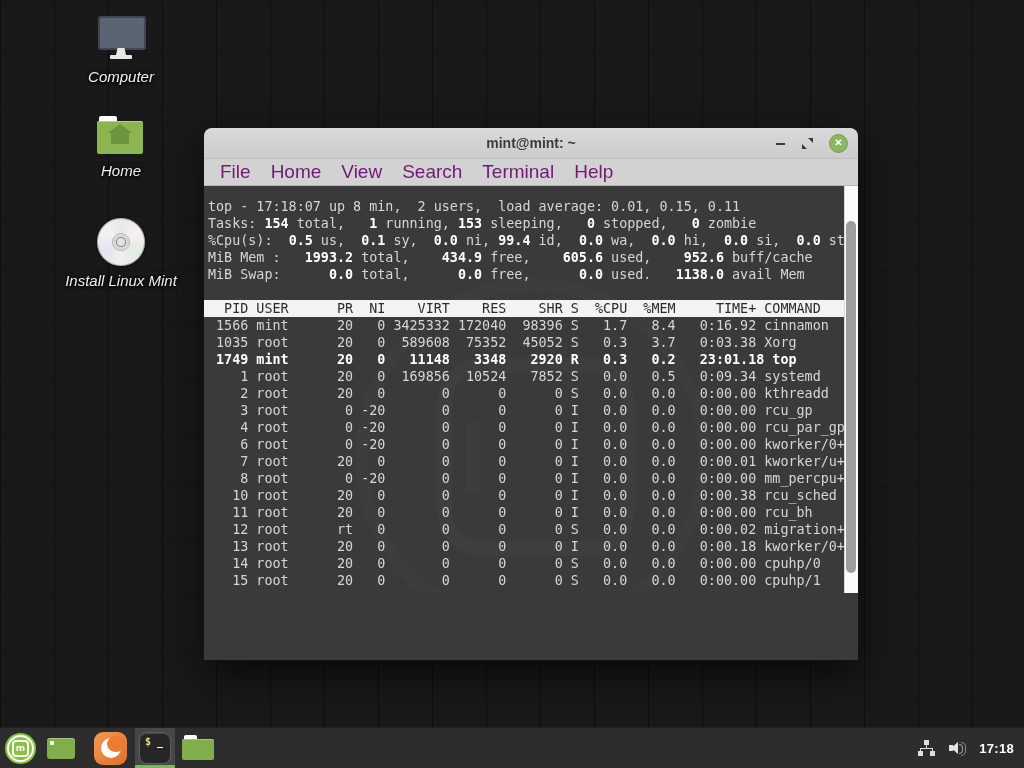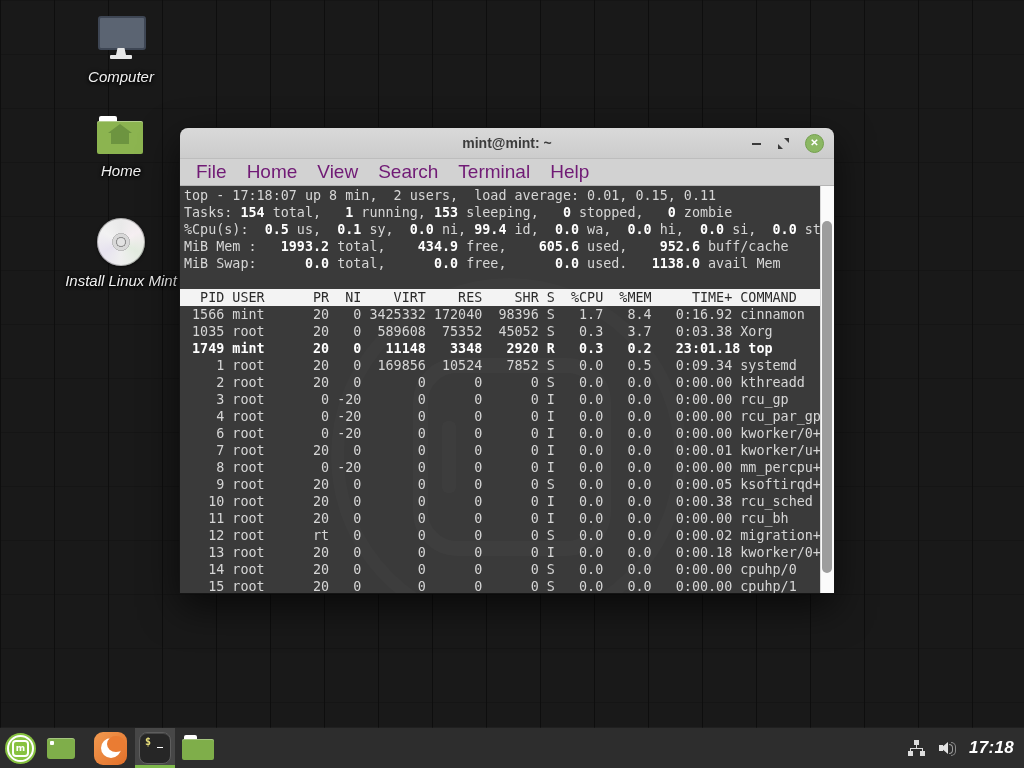--- a/index.html
+++ b/index.html
@@ -32,21 +32,21 @@
   .ic-folder .house{position:absolute;left:14px;top:18px;width:18px;height:12px;background:#6d9440;}
   .ic-folder .roof{position:absolute;left:11px;top:10px;width:0;height:0;border-left:12px solid transparent;border-right:12px solid transparent;border-bottom:9px solid #6d9440;}
   .ic-cd{width:48px;height:48px;margin:0 auto;border-radius:50%;position:relative;
     background:
       radial-gradient(circle at 50% 50%, #9a9a9a 0 5px, #d8d8d8 5px 8px, #bdbdbd 8px 9px, rgba(255,255,255,0) 9px),
       conic-gradient(#e9e9e9,#f6eff2,#e3ece0,#efefef,#e7e3ef,#f2f2f2,#e9e9e9);
     box-shadow:inset 0 0 0 1px rgba(0,0,0,.25), 0 1px 3px rgba(0,0,0,.6);}
   .ic-cd .hole{position:absolute;left:20px;top:20px;width:8px;height:8px;border-radius:50%;background:#e2e2e2;box-shadow:0 0 0 1px #8f8f8f;}
   
   .window{
-    position:absolute;left:180px;top:128px;width:654px;height:465px;
+    position:absolute;left:204px;top:128px;width:654px;height:532px;
     border-radius:8px 8px 0 0;
     box-shadow:0 0 0 1px #141414, 0 14px 38px rgba(0,0,0,.65);
     background:#3a3a3a;
   }
   .titlebar{
     height:30px;border-radius:8px 8px 0 0;
     background:linear-gradient(#d9d9d9,#cccccc);
     position:relative;display:flex;align-items:center;
     border-bottom:1px solid #bdbdbd;
   }
@@ -58,21 +58,21 @@
   .btn-min{width:11px;height:11px;position:relative;cursor:default;}
   .btn-min::after{content:"";position:absolute;left:1px;right:1px;top:5px;height:2px;background:#3a3a3a;}
   .btn-max{width:11px;height:11px;position:relative;}
   .btn-max::before{content:"";position:absolute;right:0;top:0;border-left:5px solid transparent;border-top:5px solid #3a3a3a;}
   .btn-max::after{content:"";position:absolute;left:0;bottom:0;border-right:5px solid transparent;border-bottom:5px solid #3a3a3a;}
   .btn-close{width:17px;height:17px;border-radius:50%;background:#8bb763;border:1px solid #74a04e;
     color:#fff;font-size:10px;font-weight:bold;line-height:16px;text-align:center;}
   .menubar{height:26px;background:#d2d2d2;display:flex;align-items:center;padding-left:6px;border-bottom:1px solid #b5b5b5;}
   .menubar span{font-size:19px;color:#701a75;padding:3px 10px;}
   .content{position:relative;height:407px;background:#3a3a3a;display:flex;overflow:hidden;}
-  .textarea{flex:1;position:relative;overflow:hidden;padding-top:1px;}
+  .textarea{flex:1;position:relative;overflow:hidden;padding-top:12px;}
   
   .wm-ring{position:absolute;left:151px;top:92px;width:330px;height:330px;border:13px solid rgba(255,255,255,0.017);border-radius:50%;}
   .wm-sq{position:absolute;left:233px;top:172px;width:168px;height:168px;border:15px solid rgba(255,255,255,0.022);border-radius:44px;}
   .wm-stem{position:absolute;left:262px;top:235px;width:14px;height:72px;background:rgba(255,255,255,0.02);border-radius:6px;}
   #term-lines{position:relative;z-index:1;}
   .line{height:17px;line-height:17px;white-space:pre;padding-left:4px;
     font-family:"DejaVu Sans Mono", monospace;font-size:13.4px;color:#d6d6d6;}
   .line .b{font-weight:bold;color:#ffffff;}
   .line.hdr{background:#f3f3f3;color:#2b2b2b;}
   .line.boldrow{font-weight:bold;color:#ffffff;}
@@ -110,21 +110,21 @@
   .ic-net .s3{right:0;bottom:0;width:5px;height:5px;}
   .ic-net .l1{left:8px;top:5px;width:1px;height:3px;}
   .ic-net .l2{left:2px;top:8px;width:13px;height:1px;}
   .ic-net .l3{left:2px;top:8px;width:1px;height:3px;}
   .ic-net .l4{right:2px;top:8px;width:1px;height:3px;}
   .ic-vol{width:18px;height:16px;position:relative;margin-right:12px;}
   .ic-vol .box{position:absolute;left:0;top:5px;width:4px;height:6px;background:#e3e3e3;}
   .ic-vol .cone{position:absolute;left:2px;top:2px;width:0;height:0;border-right:7px solid #e3e3e3;border-top:6px solid transparent;border-bottom:6px solid transparent;}
   .ic-vol .w1{position:absolute;left:10px;top:4px;width:3px;height:8px;border:1.5px solid #9f9f9f;border-left:none;border-radius:0 6px 6px 0;}
   .ic-vol .w2{position:absolute;left:12px;top:2px;width:4px;height:12px;border:1.5px solid #8a8a8a;border-left:none;border-radius:0 8px 8px 0;}
-  .clock{color:#fff;font-size:17px;font-weight:bold;margin-right:10px;letter-spacing:.3px;font-style:italic;}
+  .clock{color:#fff;font-size:13px;font-weight:bold;margin-right:10px;letter-spacing:.3px;}
 </style>
 </head>
 <body>
 
 <div class="desktop">
 
   <div class="dicon" style="left:76px;top:16px;width:90px;">
     <div class="ic-computer">
       <div class="scr"></div>
         <div class="neck"></div>
@@ -183,21 +183,20 @@
             <div class="line"> 1566 mint      20   0 3425332 172040  98396 S   1.7   8.4   0:16.92 cinnamon</div>
             <div class="line"> 1035 root      20   0  589608  75352  45052 S   0.3   3.7   0:03.38 Xorg</div>
             <div class="line boldrow"> 1749 mint      20   0   11148   3348   2920 R   0.3   0.2   23:01.18 top</div>
             <div class="line">    1 root      20   0  169856  10524   7852 S   0.0   0.5   0:09.34 systemd</div>
             <div class="line">    2 root      20   0       0      0      0 S   0.0   0.0   0:00.00 kthreadd</div>
             <div class="line">    3 root       0 -20       0      0      0 I   0.0   0.0   0:00.00 rcu_gp</div>
             <div class="line">    4 root       0 -20       0      0      0 I   0.0   0.0   0:00.00 rcu_par_gp</div>
             <div class="line">    6 root       0 -20       0      0      0 I   0.0   0.0   0:00.00 kworker/0+</div>
             <div class="line">    7 root      20   0       0      0      0 I   0.0   0.0   0:00.01 kworker/u+</div>
             <div class="line">    8 root       0 -20       0      0      0 I   0.0   0.0   0:00.00 mm_percpu+</div>
-            <div class="line">    9 root      20   0       0      0      0 S   0.0   0.0   0:00.05 ksoftirqd+</div>
             <div class="line">   10 root      20   0       0      0      0 I   0.0   0.0   0:00.38 rcu_sched</div>
             <div class="line">   11 root      20   0       0      0      0 I   0.0   0.0   0:00.00 rcu_bh</div>
             <div class="line">   12 root      rt   0       0      0      0 S   0.0   0.0   0:00.02 migration+</div>
             <div class="line">   13 root      20   0       0      0      0 I   0.0   0.0   0:00.18 kworker/0+</div>
             <div class="line">   14 root      20   0       0      0      0 S   0.0   0.0   0:00.00 cpuhp/0</div>
             <div class="line">   15 root      20   0       0      0      0 S   0.0   0.0   0:00.00 cpuhp/1</div>
           </div>
       </div>
       <div class="scrollbar">
         <div class="thumb"></div>

